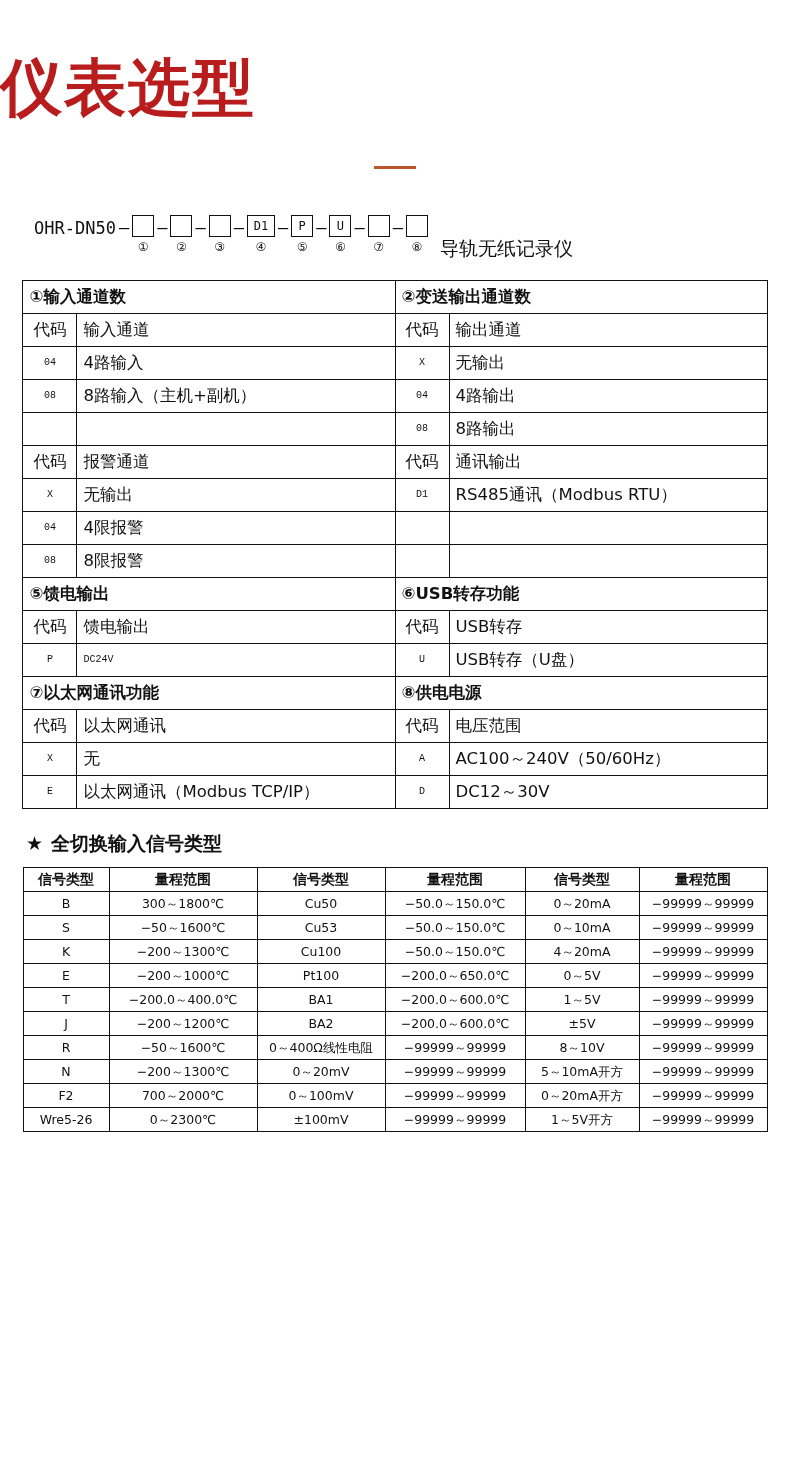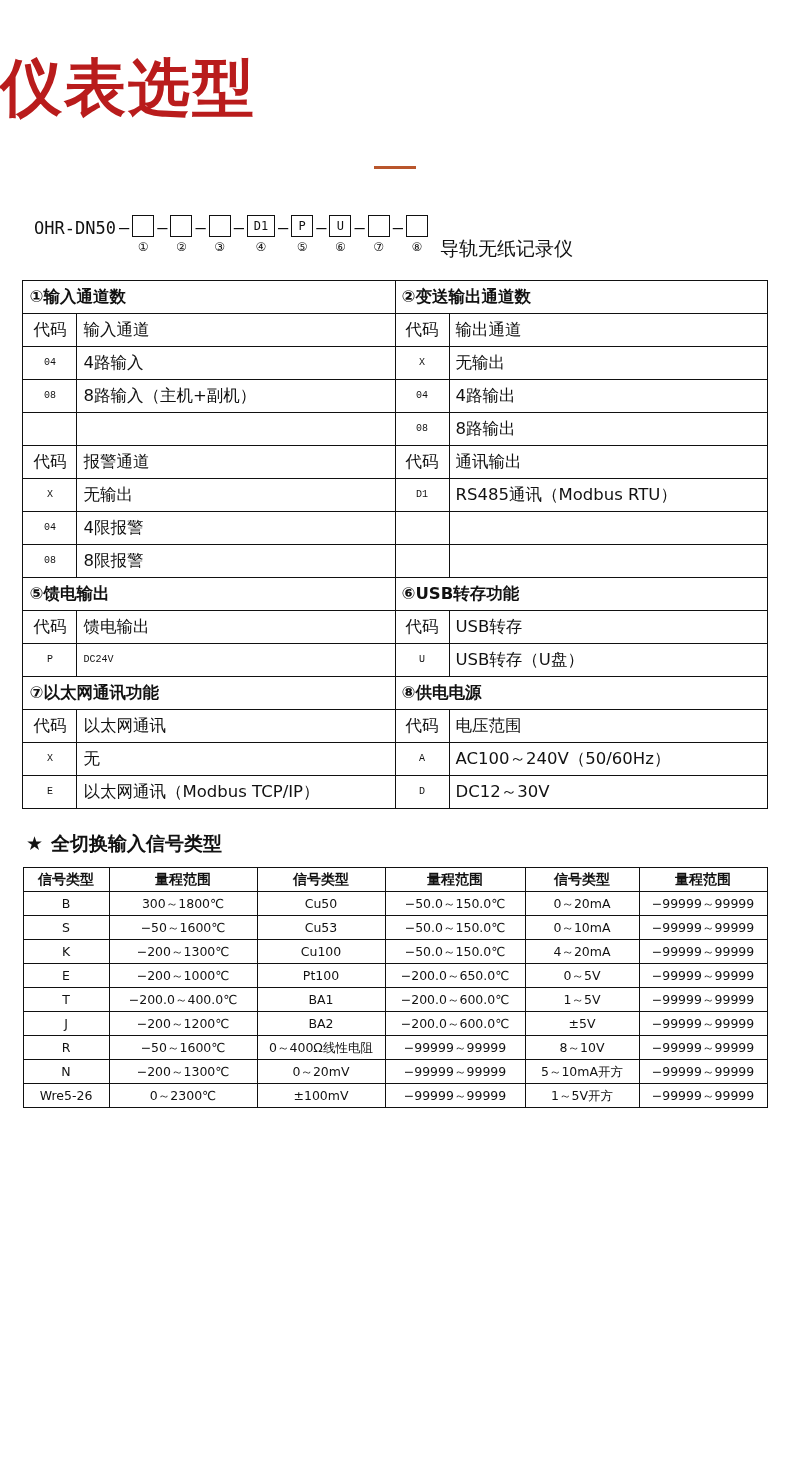--- a/index.html
+++ b/index.html
@@ -401,20 +401,28 @@
       </tr>
       <tr>
         <td>N</td>
         <td>−200～1300℃</td>
         <td>0～20mV</td>
         <td>−99999～99999</td>
         <td>5～10mA开方</td>
         <td>−99999～99999</td>
       </tr>
       <tr>
+        <td>F2</td>
+        <td>700～2000℃</td>
+        <td>0～100mV</td>
+        <td>−99999～99999</td>
+        <td>0～20mA开方</td>
+        <td>−99999～99999</td>
+      </tr>
+      <tr>
         <td>Wre5-26</td>
         <td>0～2300℃</td>
         <td>±100mV</td>
         <td>−99999～99999</td>
         <td>1～5V开方</td>
         <td>−99999～99999</td>
       </tr>
     </tbody>
   </table>
 

